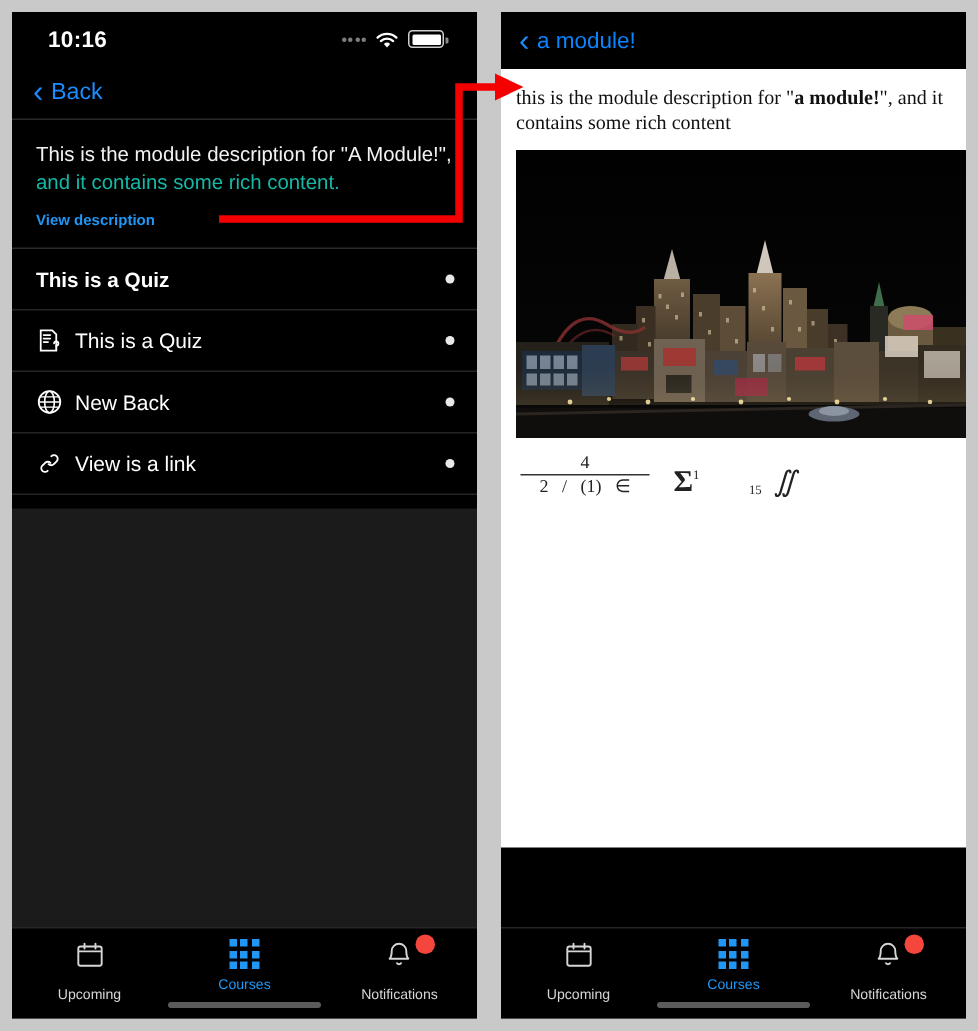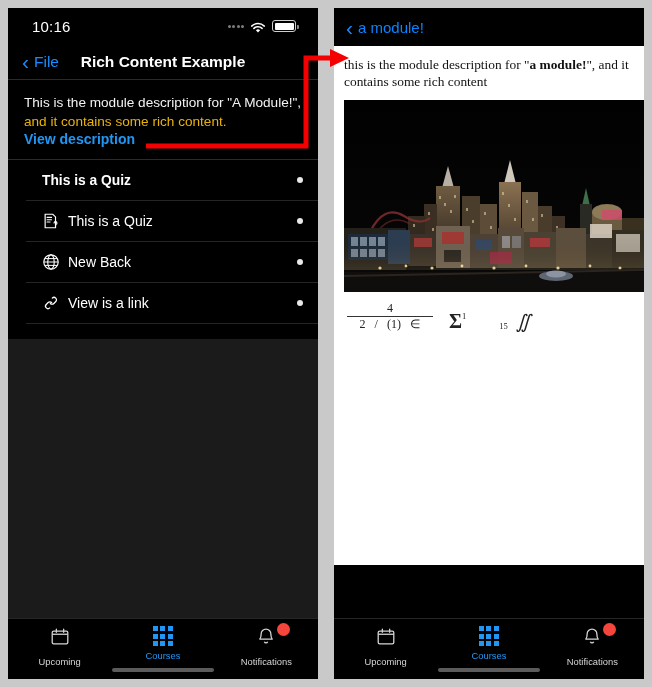--- a/index.html
+++ b/index.html
@@ -17,21 +17,21 @@
     background: #000; overflow: hidden;
   }
   .phone-left  { left: 8px; }
   .phone-right { left: 334px; }
 
   
   .statusbar {
     height: 36px; display: flex; align-items: center;
     justify-content: space-between; padding: 0 22px 0 24px; color: #fff;
   }
-  .clock { font-size: 15px; font-weight: 400; letter-spacing: .2px; }
+  .clock { font-size: 15px; font-weight: 700; letter-spacing: .2px; }
   .status-icons { display: flex; align-items: center; gap: 6px; }
   .sig-dots { display: flex; gap: 1.5px; align-items: flex-end; }
   .sig-dots i { display: block; width: 3px; height: 3px; background: #7d7d7d; border-radius: 50%; }
   .wifi { width: 16px; height: 12px; position: relative; }
   .batt {
     width: 24px; height: 12px; border: 1.5px solid #cfcfcf; border-radius: 3px;
     position: relative; padding: 1.5px;
   }
   .batt::after {
     content: ""; position: absolute; right: -3.5px; top: 3.5px;
@@ -50,25 +50,25 @@
   .nav-title {
     position: absolute; left: 0; right: 0; text-align: center;
     color: #fff; font-size: 15.5px; font-weight: 700;
   }
   .navbar-right .back-label { color: #0a84ff; font-size: 15px; }
   .navbar-right { border-bottom: none; height: 38px; padding-left: 12px; }
 
   
   .desc-block { padding: 13px 16px 12px 16px; border-bottom: 1px solid #2b2b2b; }
   .desc-line1 { color: #f2f2f2; font-size: 13.6px; line-height: 19px; white-space: nowrap; }
-  .desc-line2 { color: #eab308; font-size: 13.6px; line-height: 19px; white-space: nowrap; }
-  .view-desc { color: #2196f3; font-size: 14px; font-weight: 700; }
-
-  
-  .list { background: #000; padding-left: 18px; }
+  .desc-line2 { color: #14b8a6; font-size: 13.6px; line-height: 19px; white-space: nowrap; }
+  .view-desc { color: #2196f3; font-size: 10px; font-weight: 700; margin-top: 11px; }
+
+  
+  .list { background: #000; }
   .row {
     height: 41px; display: flex; align-items: center; padding: 0 15px 0 16px;
     border-bottom: 1px solid #242424; position: relative;
   }
   .row-header { font-weight: 700; }
   .row-icon { width: 26px; display: flex; align-items: center; justify-content: flex-start; }
   .row-label { color: #fff; font-size: 14px; flex: 1; }
   .row-header .row-label { font-weight: 700; font-size: 13.8px; }
   .row-dot { width: 6px; height: 6px; border-radius: 50%; background: #e8e8e8; }
   .filler { background: #1b1b1b; flex: 1; }
@@ -142,23 +142,22 @@
         </span>
         <span class="batt">
             <i></i>
           </span>
       </div>
     </div>
 
     <div class="navbar">
       <div class="navbar-left">
         <span class="chev">‹</span>
-        <span class="back-label">File</span>
-      </div>
-      <div class="nav-title">Rich Content Example</div>
+        <span class="back-label">Back</span>
+      </div>
     </div>
 
     <div class="desc-block">
       <div class="desc-line1">This is the module description for "A Module!",</div>
       <div class="desc-line2">and it contains some rich content.</div>
       <div class="view-desc">View description</div>
     </div>
 
     <div class="list">
 

